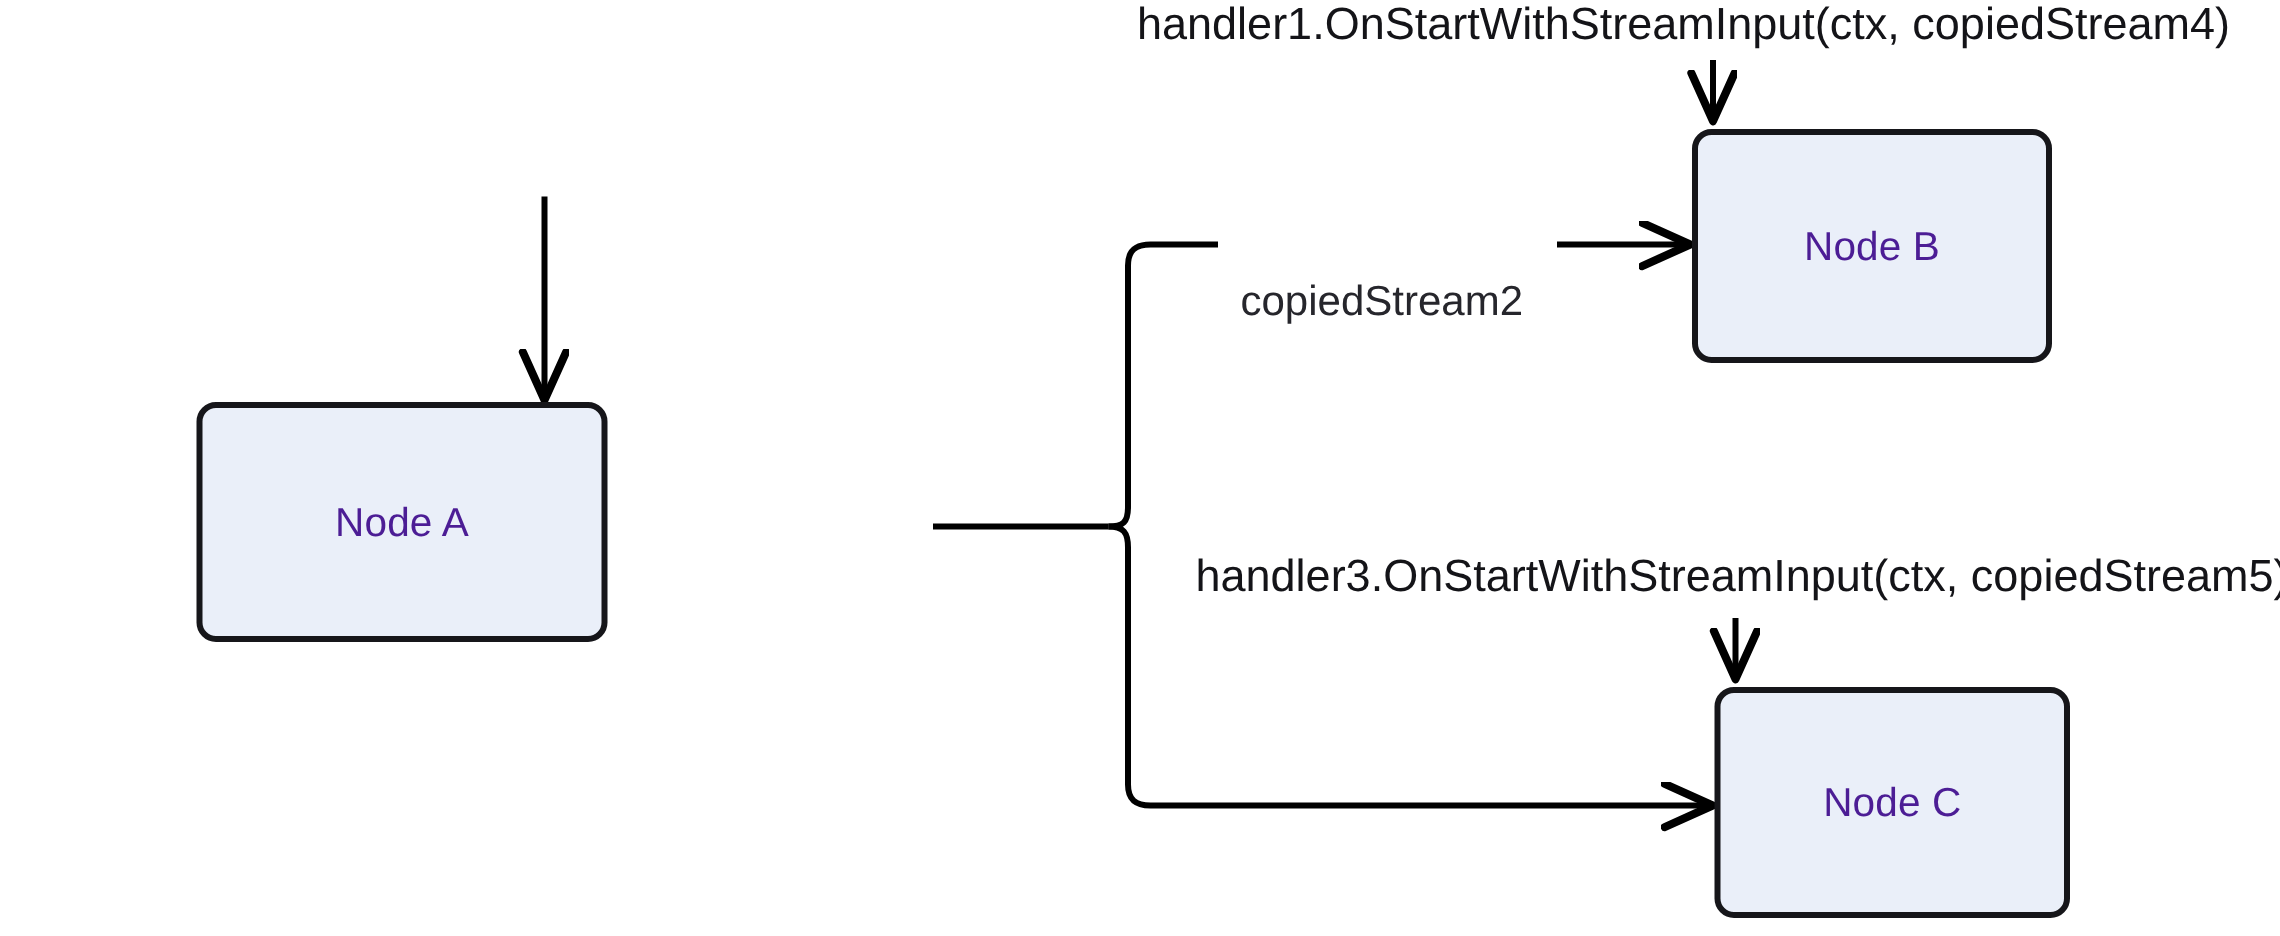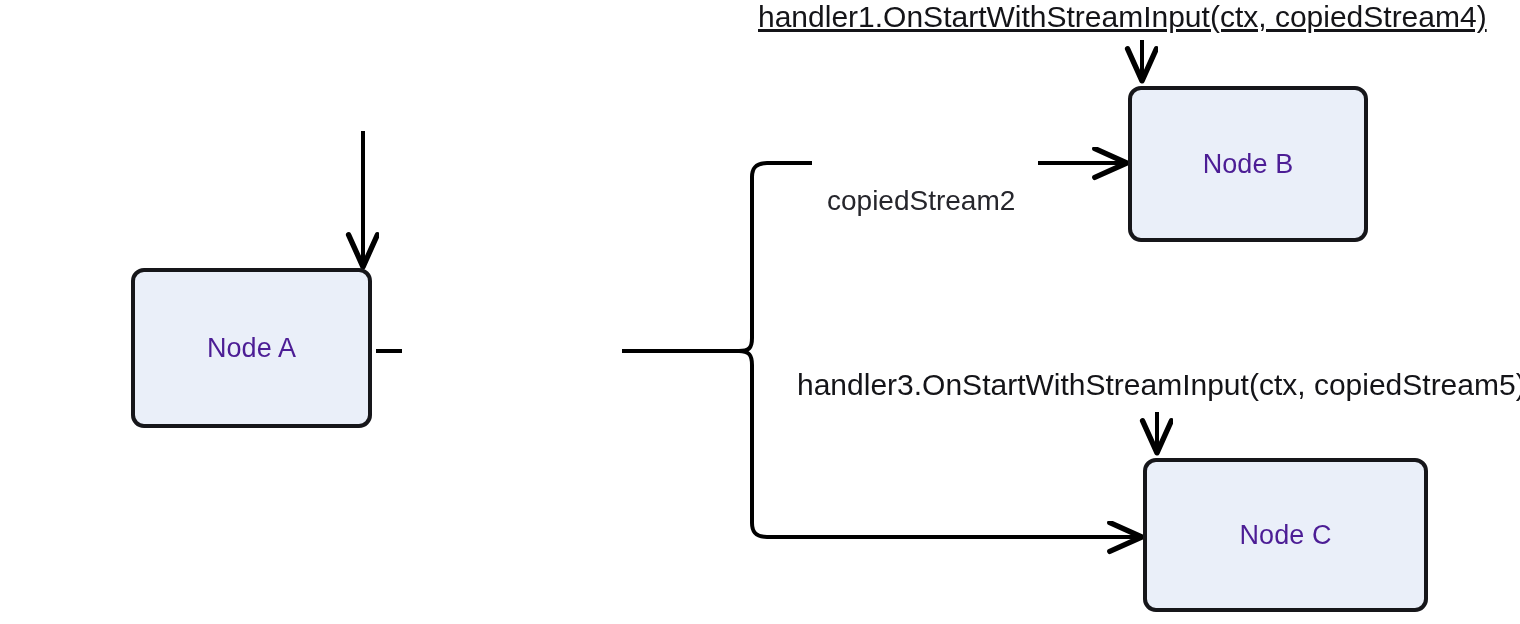--- a/index.html
+++ b/index.html
@@ -52,26 +52,26 @@
     line-height: 1;
   }
   .handler-text {
     font-size: 30px;
     color: #141418;
   }
   .stream-text {
     font-size: 28px;
     color: #26262c;
   }
-  #node-a { left: 131px; top: 268px; width: 241px; height: 160px; }
+  #node-a { left: 131px; top: 268px; width: 274px; height: 160px; }
   #node-b { left: 1128px; top: 86px; width: 240px; height: 156px; }
-  #node-c { left: 1143px; top: 458px; width: 285px; height: 154px; }
+  #node-c { left: 1143px; top: 458px; width: 237px; height: 154px; }
 
   #label-handler-a  { left: 12px;   top: 92px;  }
-  #label-handler-b  { left: 758px;  top: 2px; text-decoration: underline;   }
+  #label-handler-b  { left: 758px;  top: 2px;   }
   #label-handler-c  { left: 797px;  top: 370px; }
   #label-original   { left: 416px;  top: 337px; }
   #label-copied2    { left: 827px;  top: 151px; margin-top: 36px; }
   #label-copied3    { left: 812px;  top: 496px; }
 </style>
 </head>
 <body>
 
 <div id="diagram-root">
 

